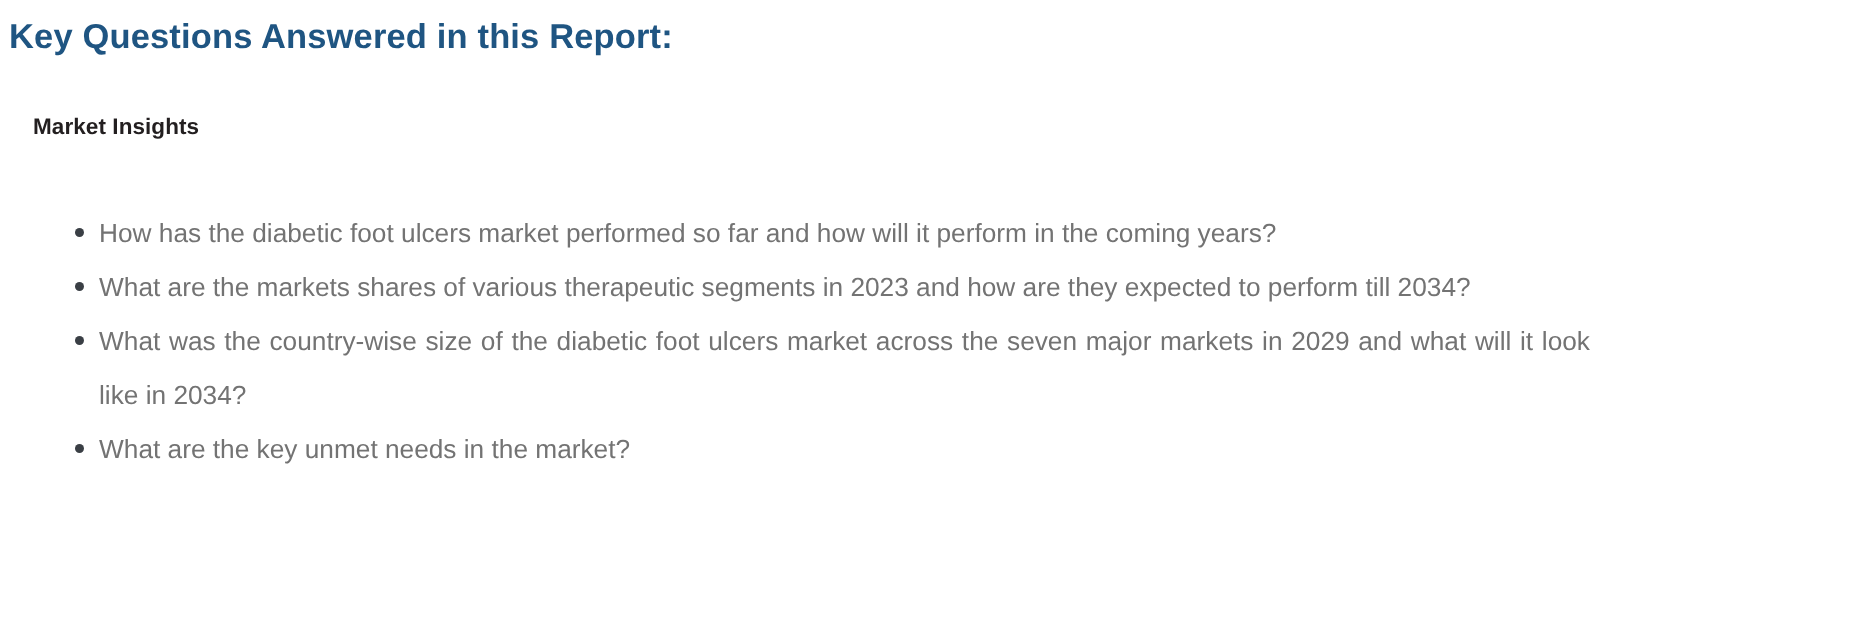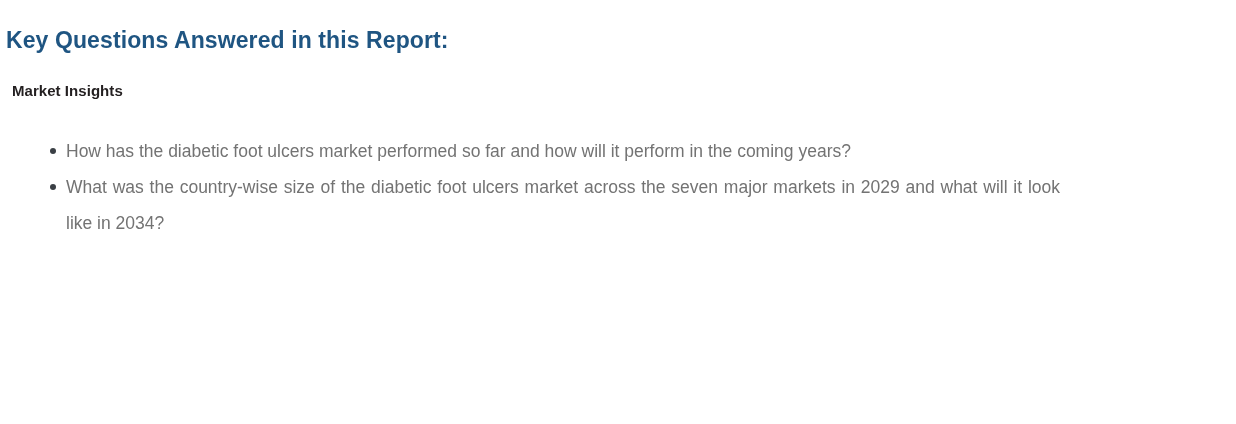--- a/index.html
+++ b/index.html
@@ -14,37 +14,37 @@
     font-family: "Liberation Sans", sans-serif;
     -webkit-font-smoothing: antialiased;
     overflow: hidden;
   }
 
   .page {
     position: relative;
     width: 1068px;
     height: 424px;
     box-sizing: border-box;
-    padding: 16px 4px 0 6px;
+    padding: 0 4px 0 6px;
   }
 
   
   .main-heading {
     margin: 0;
     padding-top: 10px;
     font-size: 23px;
     line-height: 28px;
     font-weight: bold;
     color: #1f5582;
     letter-spacing: 0.1px;
   }
 
   
   .sub-heading {
-    margin: 6px;
+    margin: 16px;
     padding-top: 21px;
     font-size: 15px;
     line-height: 20px;
     font-weight: bold;
     color: #231f20;
     letter-spacing: 0.05px;
   }
 
   
   .question-list {
@@ -89,22 +89,30 @@
 
   <h2 class="sub-heading">Market Insights</h2>
 
   <ul class="question-list">
 
     <li class="question-item">
       <span class="bullet-dot"></span>
       <span class="q-text">How has the diabetic foot ulcers market performed so far and how will it perform in the coming years?</span>
     </li>
 
+    <li class="question-item">
+      <span class="bullet-dot"></span>
+      <span class="q-text">What are the markets shares of various therapeutic segments in 2023 and how are they expected to perform till 2034?</span>
+    </li>
 
     <li class="question-item">
       <span class="bullet-dot"></span>
       <span class="q-text">What was the country-wise size of the diabetic foot ulcers market across the seven major markets in 2029 and what will it look like in 2034?</span>
     </li>
 
 
+    <li class="question-item">
+      <span class="bullet-dot"></span>
+      <span class="q-text">What are the key unmet needs in the market?</span>
+    </li>
 
   </ul>
 </div>
 
 </body></html>

